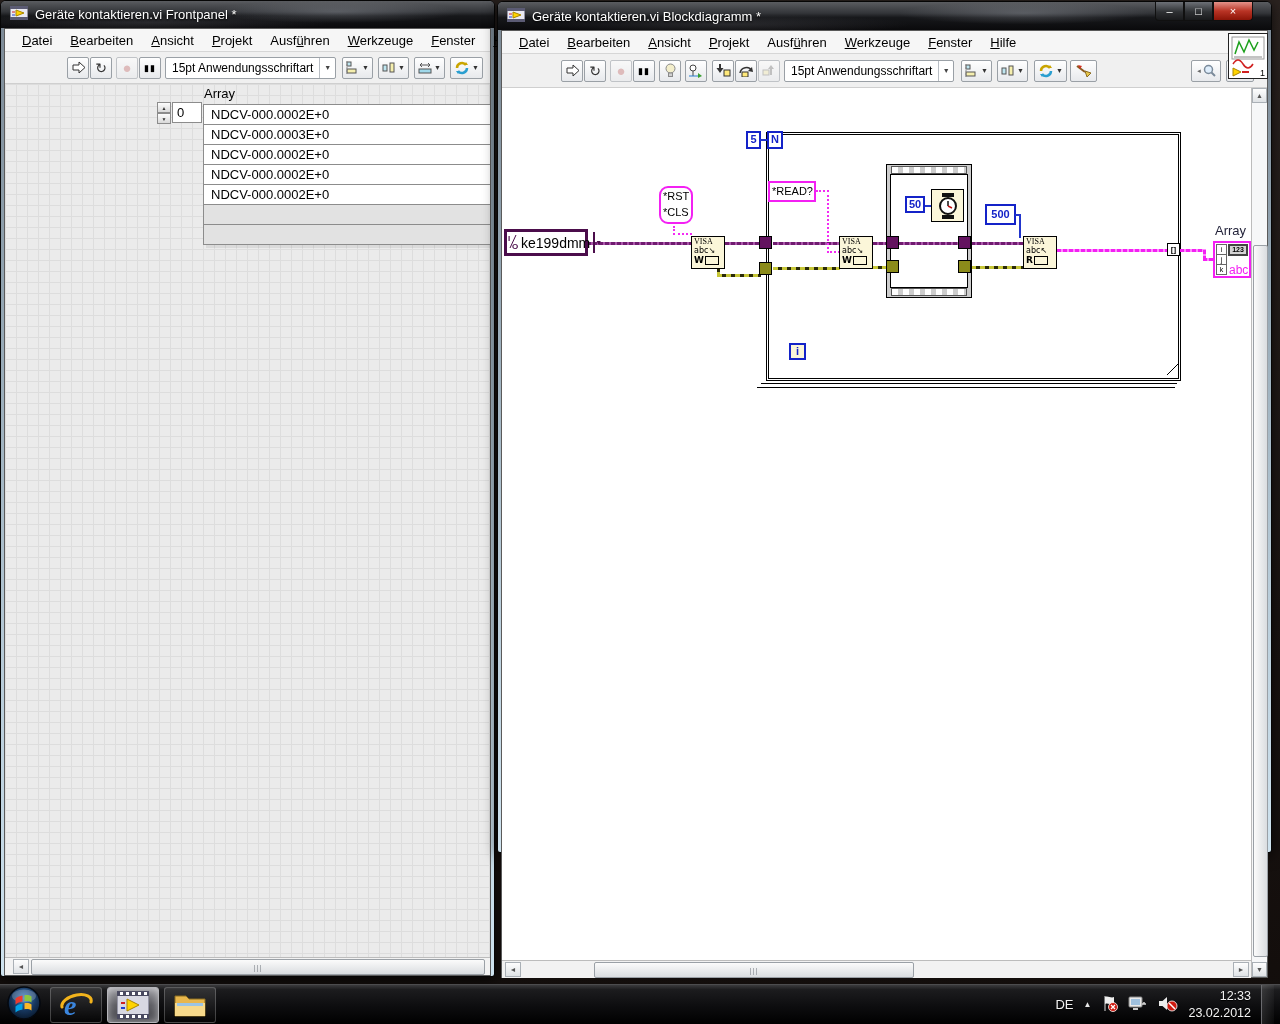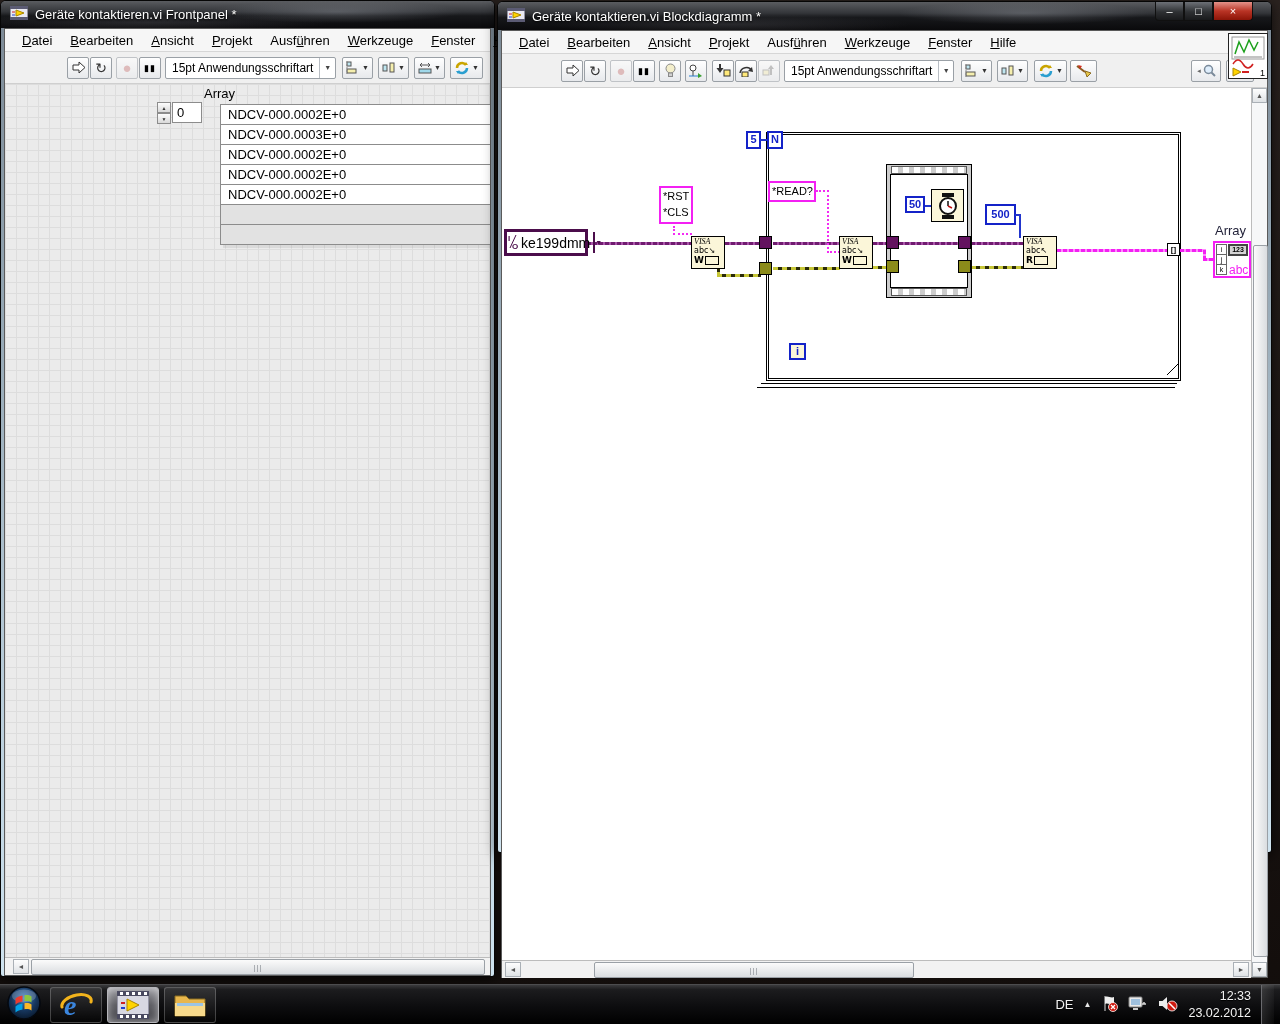--- a/index.html
+++ b/index.html
@@ -50,21 +50,21 @@
   
   .fp-content{position:relative;height:873px;overflow:hidden;background-color:#ebebeb;
     background-image:linear-gradient(#dddddd 1px,transparent 1px),linear-gradient(90deg,#dddddd 1px,transparent 1px);
     background-size:11px 11px;}
   .arr-label{position:absolute;font-size:13px;color:#000;}
   .idx-box{position:absolute;width:30px;height:21px;background:#fff;border:1px solid #8c8c8c;
     box-sizing:border-box;font-size:13px;padding:2px 0 0 4px;}
   .spinner{position:absolute;width:14px;height:22px;display:flex;flex-direction:column;}
   .spin-btn{flex:1;border:1px solid #8c8c8c;background:linear-gradient(#fdfdfd,#d9d9d9);
     font-size:5px;color:#333;display:flex;align-items:center;justify-content:center;box-sizing:border-box;}
-  .arr-rows{position:absolute;box-shadow:3px 3px 0 rgba(0,0,0,.07);margin-left:17px;}
+  .arr-rows{position:absolute;box-shadow:3px 3px 0 rgba(0,0,0,.07);}
   .arr-row{width:289px;height:21px;background:#fff;border:1px solid #8c8c8c;margin-top:-1px;
     box-sizing:border-box;font-size:13px;padding:2px 0 0 7px;white-space:nowrap;}
   .arr-row.empty{background:#e2e2e2;}
   
   .bd-main{display:grid;grid-template-columns:1fr 16px;grid-template-rows:872px 17px;}
   .bd-content{position:relative;background:#fff;overflow:hidden;}
   .forloop{position:absolute;border:1px solid #000;outline:1px solid #000;outline-offset:-3px;}
   .loopline{position:absolute;background:#000;height:1px;}
   .seq{position:absolute;background:#cdcdcd;border:1px solid #000;box-sizing:border-box;}
   .seq-inner{position:absolute;left:3px;right:3px;top:9px;bottom:9px;background:#fff;border:1px solid #000;}
@@ -78,21 +78,21 @@
   .wireh-err{position:absolute;height:3px;background:repeating-linear-gradient(90deg,#c6c637 0 5px,#2a2a08 5px 9px);}
   .wirev-err{position:absolute;width:3px;background:repeating-linear-gradient(0deg,#c6c637 0 5px,#2a2a08 5px 9px);}
   .wireh-pink{position:absolute;height:3px;background:repeating-linear-gradient(90deg,#f320f3 0 4px,#ff8bff 4px 6px);}
   .wirev-pink{position:absolute;width:3px;background:repeating-linear-gradient(0deg,#f320f3 0 4px,#ff8bff 4px 6px);}
   .doth{position:absolute;border-top:2px dotted #f32bf3;height:0;}
   .dotv{position:absolute;border-left:2px dotted #f32bf3;width:0;}
   .wireh-blue{position:absolute;height:2px;background:#2135cc;}
   .wirev-blue{position:absolute;width:2px;background:#2135cc;}
   .visa-node{position:absolute;width:34px;height:33px;background:#fbf6d9;border:1px solid #000;
     box-sizing:border-box;font-size:8px;line-height:1.1;padding:1px 2px;font-family:"DejaVu Sans",sans-serif;}
-  .visa-node .vl1{font-style:italic;font-family:"Liberation Serif",serif;font-size:8px;}
+  .visa-node .vl1{font-family:"Liberation Serif",serif;font-size:8px;}
   .visa-node .vl3{font-weight:bold;font-size:9px;display:flex;align-items:center;gap:1px;}
   .mbox{display:inline-block;width:12px;height:7px;border:1px solid #000;
     background:linear-gradient(90deg,#fbf6d9 55%,#000 55% 60%,#fbf6d9 60%);}
   .const-blue{position:absolute;background:#fff;border:2px solid #1423c8;color:#1423c8;
     font-weight:bold;font-size:11px;text-align:center;box-sizing:border-box;line-height:13px;}
   .const-pink{position:absolute;background:#fff;border:2px solid #f320f3;color:#000;
     font-size:11px;box-sizing:border-box;padding:1px 2px;line-height:1.45;white-space:nowrap;}
   .iterm{background:#fbf6d9;}
   .visa-ctrl{position:absolute;height:27px;background:#fff;border:3px solid #4b0d4b;box-sizing:border-box;
     display:flex;align-items:center;}
@@ -409,21 +409,21 @@
         <div class="tunnel t-purple" style="left:384px;top:148px;"></div>
         <div class="tunnel t-olive" style="left:384px;top:172px;"></div>
         <div class="tunnel t-purple" style="left:456px;top:148px;"></div>
         <div class="tunnel t-olive" style="left:456px;top:172px;"></div>
         <div class="tunnel t-index" style="left:665px;top:155px;">[]</div>
 
         <div class="const-blue" style="left:244px;top:43px;width:15px;height:18px;">5</div>
         <div class="wireh-blue" style="left:258px;top:51px;width:8px;"></div>
         <div class="const-blue" style="left:265px;top:43px;width:16px;height:18px;">N</div>
         <div class="const-blue iterm" style="left:287px;top:255px;width:17px;height:17px;">i</div>
-        <div class="const-pink" style="left:157px;top:98px;">
+        <div class="const-pink" style="left:157px;top:98px;border-radius:9px;">
           <div>*RST</div>
           <div>*CLS</div>
         </div>
         <div class="dotv" style="left:171px;top:138px;height:9px;"></div>
         <div class="doth" style="left:171px;top:145px;width:19px;"></div>
         <div class="const-pink" style="left:266px;top:93px;width:48px;height:21px;">*READ?</div>
         <div class="doth" style="left:314px;top:102px;width:13px;"></div>
         <div class="dotv" style="left:325px;top:102px;height:63px;"></div>
         <div class="doth" style="left:325px;top:163px;width:13px;"></div>
         <div class="const-blue" style="left:403px;top:108px;width:20px;height:17px;">50</div>

